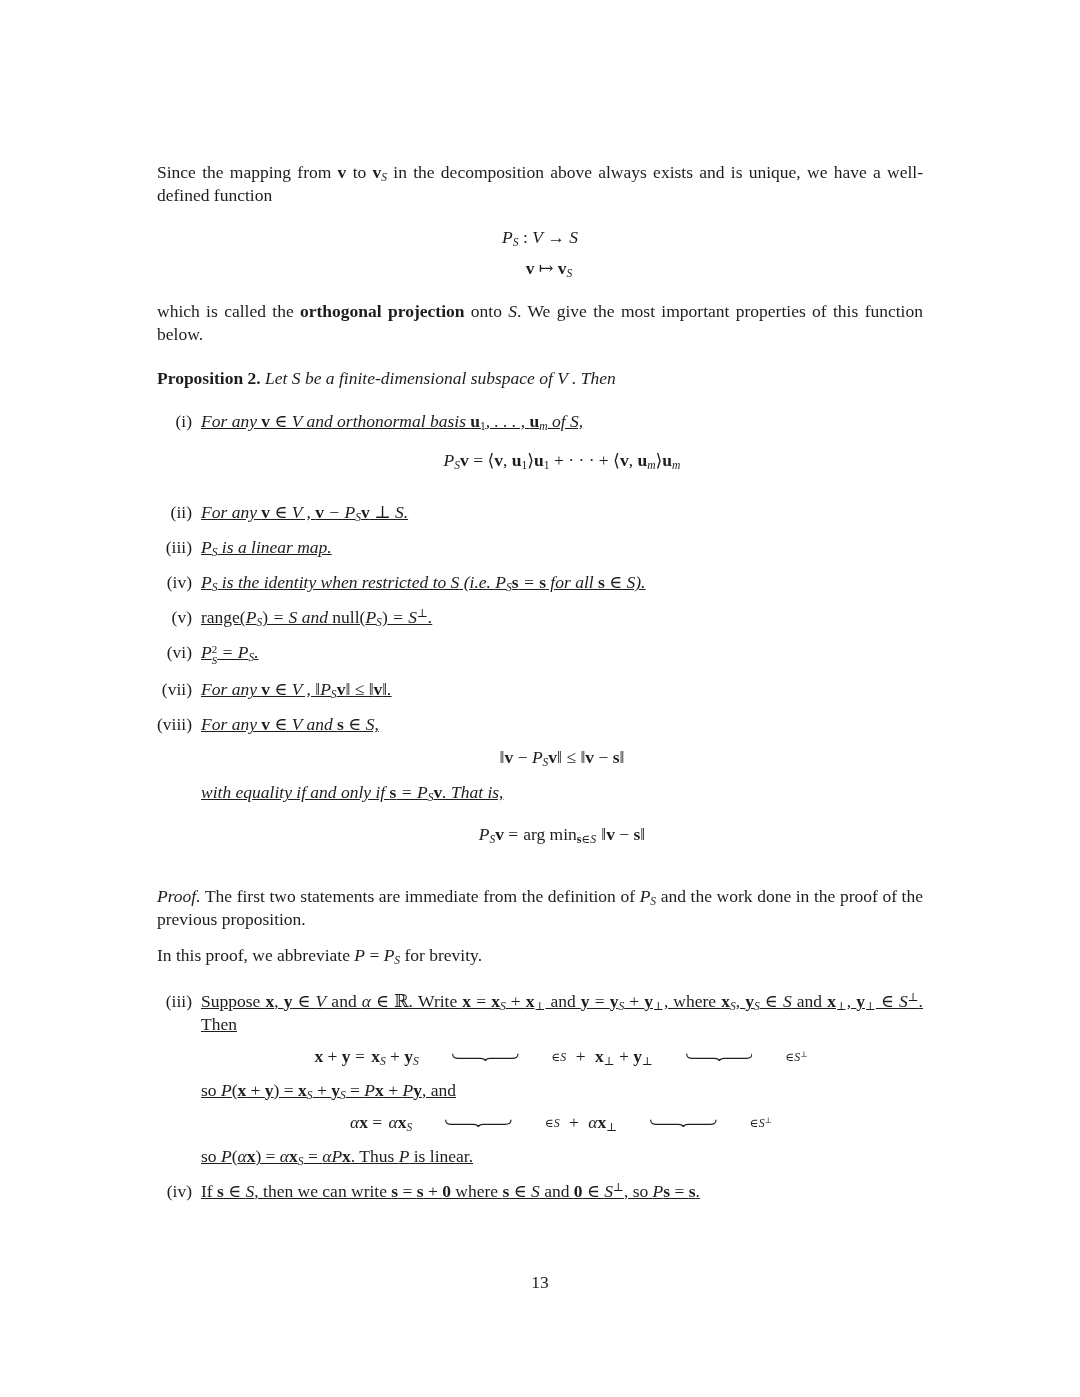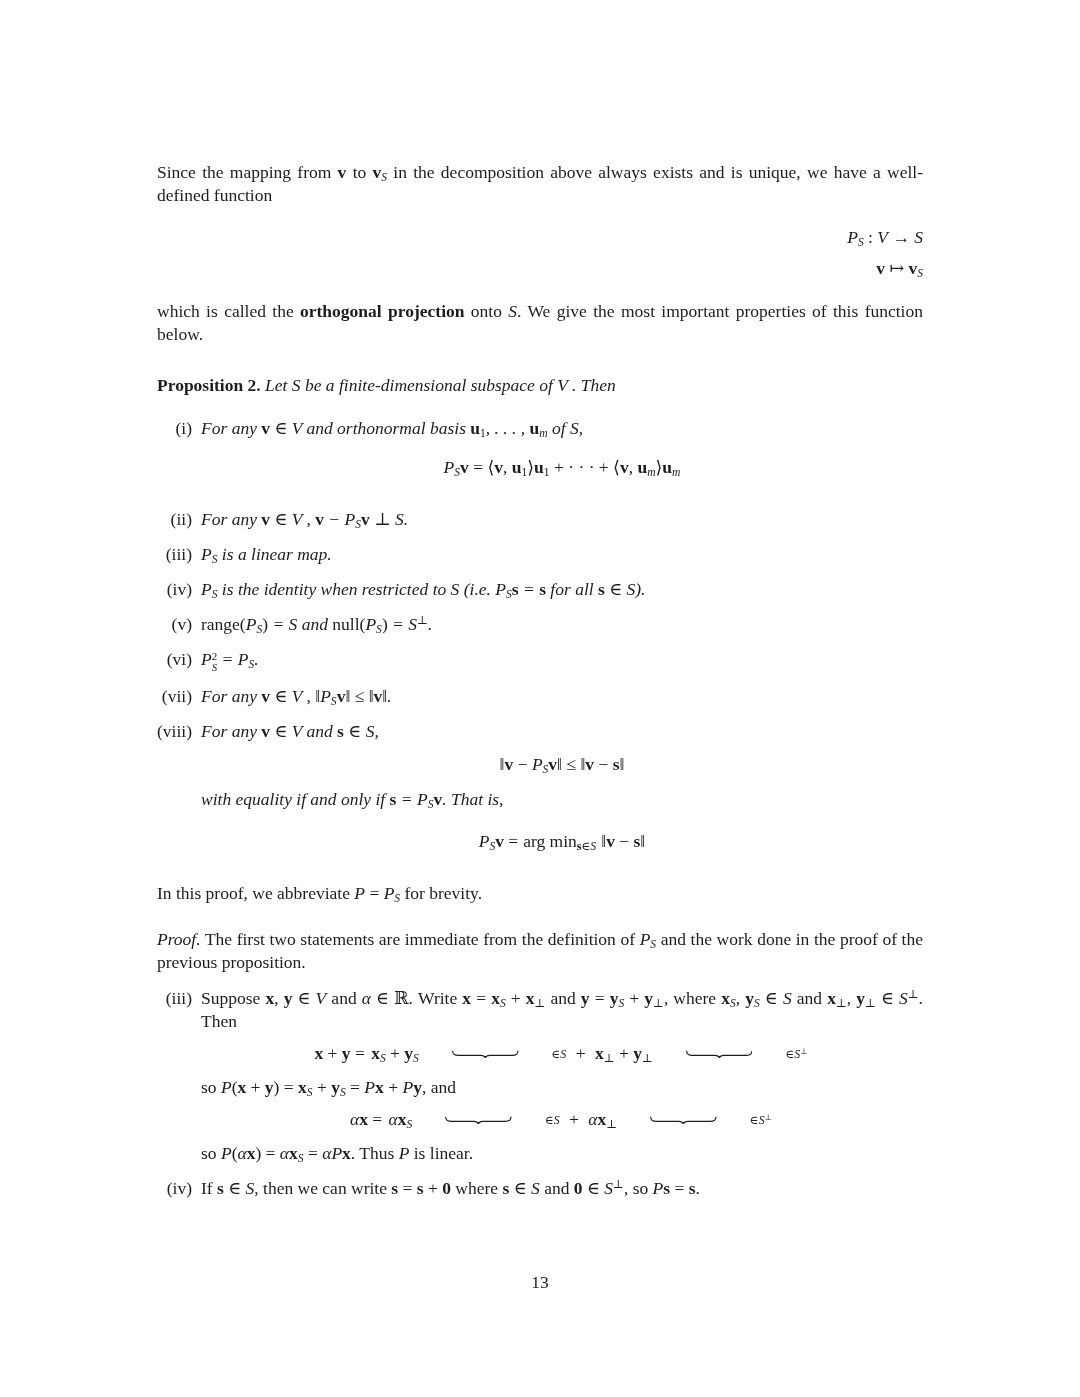--- a/index.html
+++ b/index.html
@@ -12,27 +12,27 @@
   .page { position: relative; width: 766px; margin-left: 157px; padding-top: 161px; height: 1185px; }
   b { font-weight: bold; font-style: normal; }
   i { font-style: italic; }
   sub, sup { font-size: 0.66em; line-height: 0; }
   sub { vertical-align: -0.28em; }
   sup { vertical-align: 0.5em; }
   .rm { font-style: normal; }
   .para { text-align: justify; }
   .para1 { margin-bottom: 10px; }
   .eqc { text-align: center; margin: 15px 0 16px; }
-  .eq-line { line-height: 31px; font-style: normal; text-align: right; }
+  .eq-line { line-height: 31px; font-style: normal; }
   .eq-line2 { padding-left: 18px; }
-  .prop-head { margin: 28px 0 20px; }
+  .prop-head { margin: 21px 0 20px; }
   .item { display: flex; margin-bottom: 12px; }
   .item-label { flex: 0 0 44px; margin-left: -9px; margin-right: 9px; text-align: right; white-space: nowrap; font-style: normal; }
   .item-body { flex: 1; min-width: 0; }
-  .item-text { text-align: justify; }
+  .item-text { text-align: justify; text-decoration: underline; }
   .thm .item-text { font-style: italic; }
   .item-eq { text-align: center; margin: 16px 0 17px; font-style: normal; }
   .item-eq-tight { margin: 10px 0 12px; }
   
   .stk { display: inline-block; font-size: 0.62em; line-height: 1.05; text-align: left; vertical-align: -0.55em; }
   
   .stack { display: inline-flex; flex-direction: row; align-items: flex-end; margin: 0 5px; vertical-align: baseline; }
   .stack-top { font-style: normal; }
   .stack-bot { font-size: 0.68em; line-height: 1; margin-top: 14px; }
   
@@ -123,22 +123,22 @@
         <div class="item-text">with equality if and only if <b>s</b> = P<sub>S</sub><b>v</b>. That is,</div>
         <div class="item-eq"><span><i>P<sub>S</sub></i><b>v</b> =</span><span class="stack">
               <span class="stack-top">arg min</span>
               <span class="stack-bot"><b>s</b>∈<i>S</i></span>
             </span><span>‖<b>v</b> − <b>s</b>‖</span></div>
       </div>
     </div>
 
   </div>
 
+  <p class="para proof-lead"><i>Proof.</i> The first two statements are immediate from the definition of <i>P<sub>S</sub></i> and the work done in the proof of the previous proposition.</p>
   <p class="para proof-abbrev">In this proof, we abbreviate <i>P</i> = <i>P<sub>S</sub></i> for brevity.</p>
-  <p class="para proof-lead"><i>Proof.</i> The first two statements are immediate from the definition of <i>P<sub>S</sub></i> and the work done in the proof of the previous proposition.</p>
 
   <div class="list">
 
     <div class="item">
       <div class="item-label">(iii)</div>
       <div class="item-body">
         <div class="item-text">Suppose <b>x</b>, <b>y</b> ∈ <i>V</i> and <i>α</i> ∈ ℝ. Write <b>x</b> = <b>x</b><sub><i>S</i></sub> + <b>x</b><sub>⊥</sub> and <b>y</b> = <b>y</b><sub><i>S</i></sub> + <b>y</b><sub>⊥</sub>, where <b>x</b><sub><i>S</i></sub>, <b>y</b><sub><i>S</i></sub> ∈ <i>S</i> and <b>x</b><sub>⊥</sub>, <b>y</b><sub>⊥</sub> ∈ <i>S</i><sup>⊥</sup>. Then</div>
 
         <div class="item-eq ub-eq">
           <span><b>x</b> + <b>y</b> =</span>

